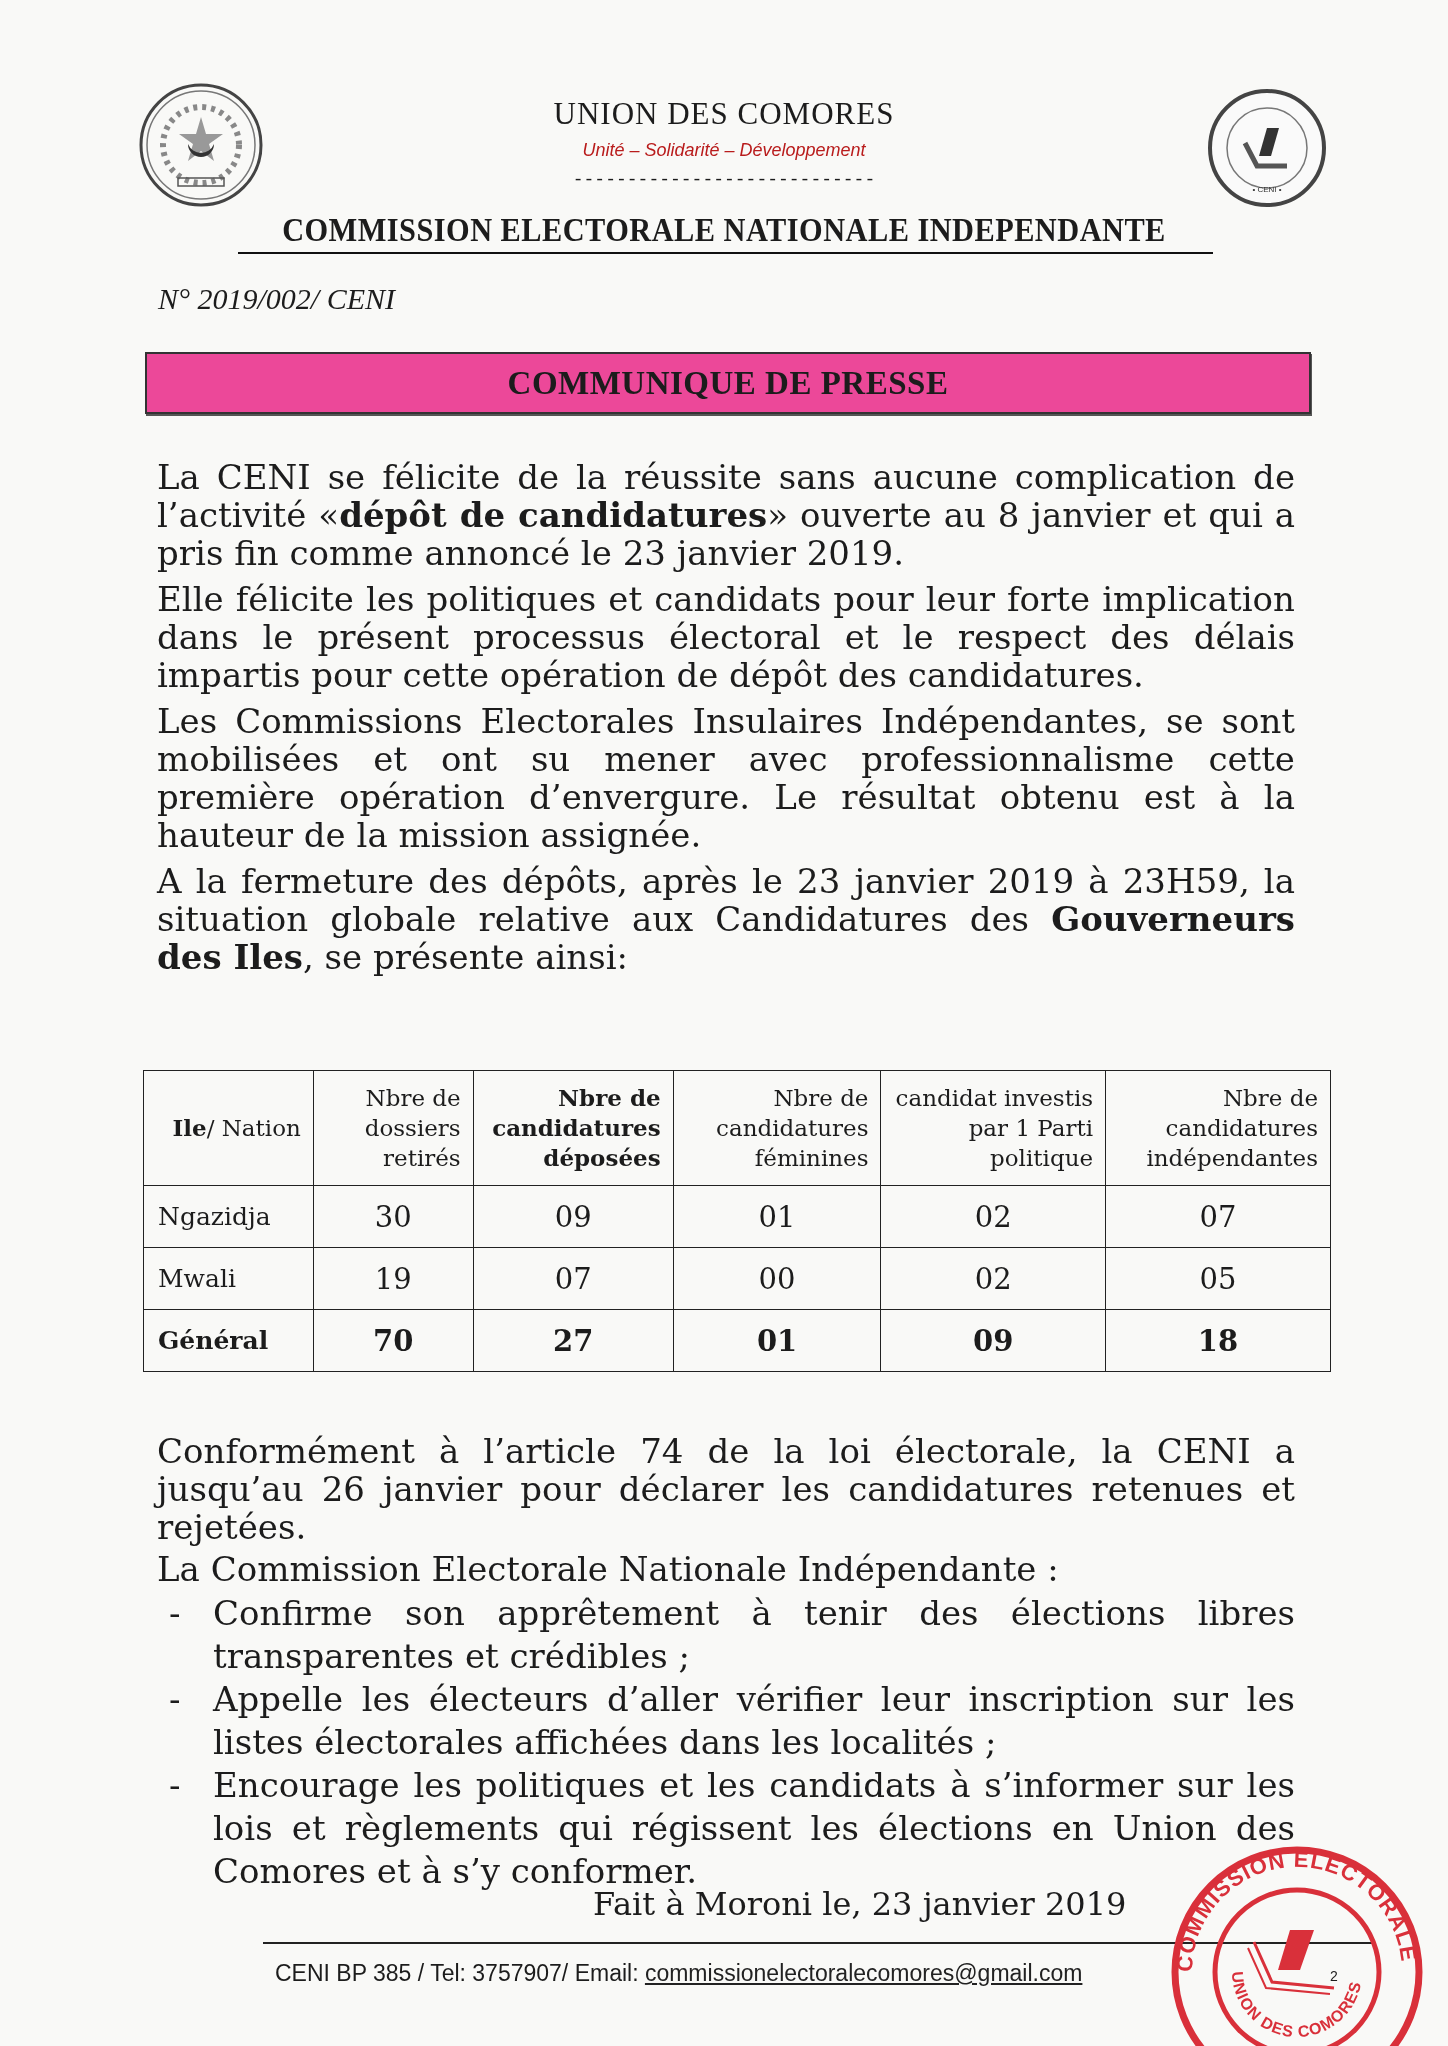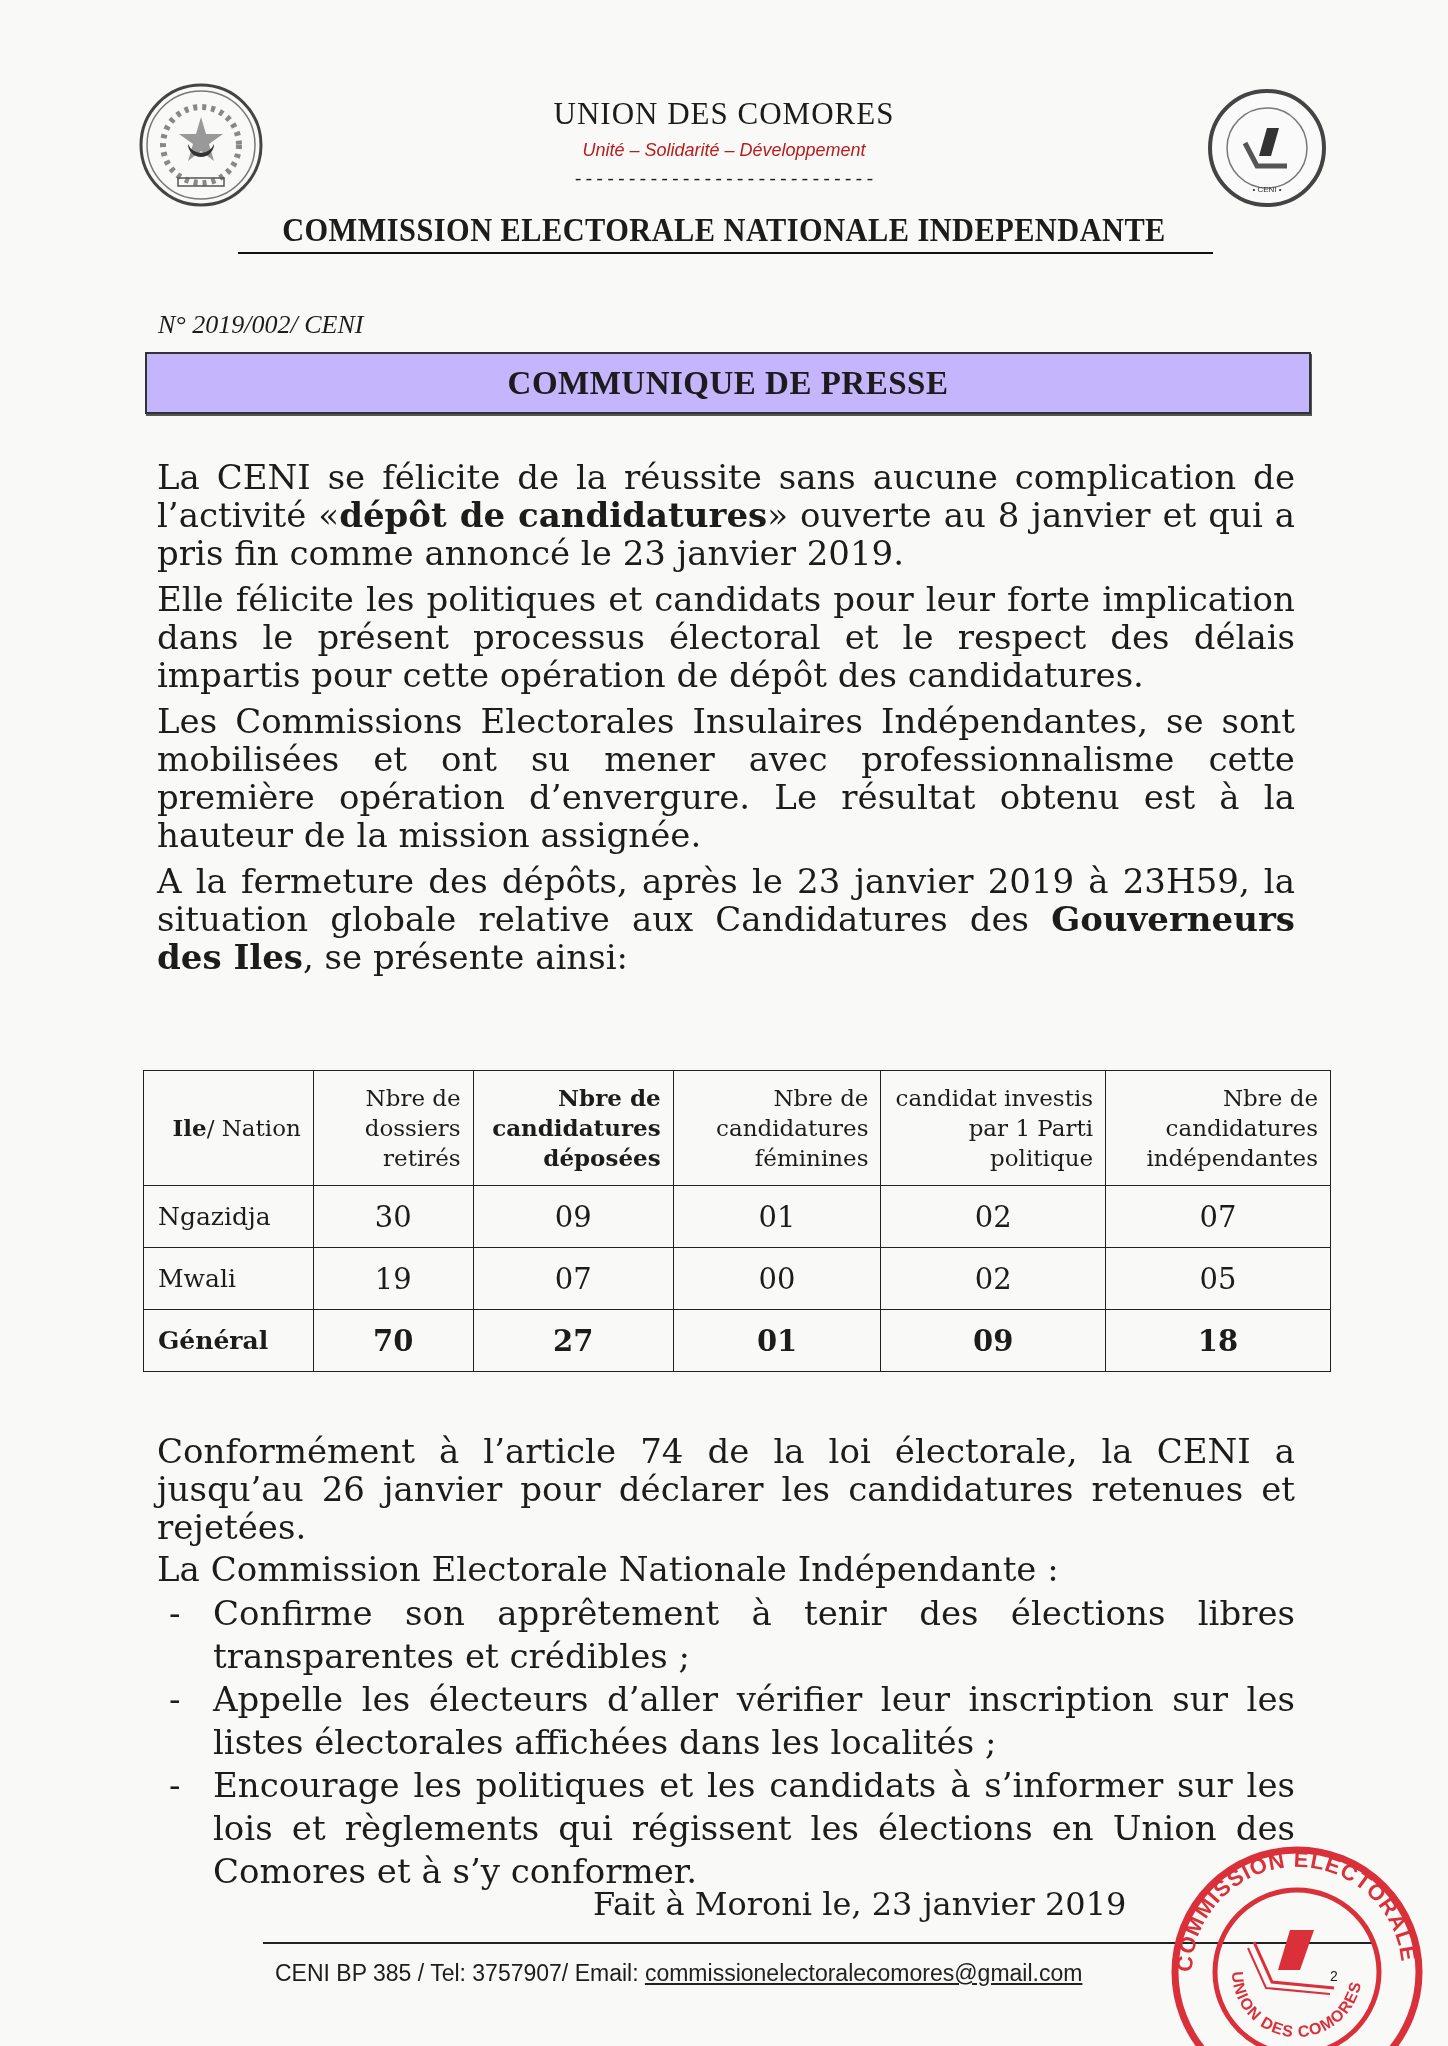--- a/index.html
+++ b/index.html
@@ -5,22 +5,22 @@
   html, body { margin:0; padding:0; }
   body { width:1448px; height:2046px; background:#f9f9f7; position:relative; overflow:hidden; font-family:"Liberation Serif", serif; color:#1c1c1c; }
   .abs { position:absolute; }
   .seal-left { left:138px; top:82px; width:126px; height:126px; }
   .seal-right { left:1205px; top:88px; width:124px; height:120px; }
   .country { left:0; width:1448px; top:96px; text-align:center; font-size:31px; letter-spacing:1px; font-family:"Liberation Serif", serif; }
   .motto { left:0; width:1448px; top:140px; text-align:center; font-size:18px; font-style:italic; font-family:"Liberation Sans", sans-serif; color:#b91c1c; }
   .dashes { left:0; width:1448px; top:170px; text-align:center; font-size:18px; letter-spacing:0px; font-family:"Liberation Mono", monospace; }
   .commission { left:0; width:1448px; top:212px; text-align:center; font-size:33px; font-weight:bold; font-family:"Liberation Serif", serif; letter-spacing:0.5px; transform:scaleX(0.92); }
   .commission-line { left:238px; top:252px; width:975px; height:2px; background:#111; }
-  .refnum { left:158px; top:282px; font-size:26px; font-style:italic; font-family:"Liberation Serif", serif;margin-top:28px; }
-  .banner { left:145px; top:352px; width:1162px; height:58px; border:2px solid #333; background:#c4b5fd; box-shadow:1px 2px 0 #555; display:flex; align-items:center; justify-content:center; }
+  .refnum { left:158px; top:282px; font-size:30px; font-style:italic; font-family:"Liberation Serif", serif; }
+  .banner { left:145px; top:352px; width:1162px; height:58px; border:2px solid #333; background:#ec4899; box-shadow:1px 2px 0 #555; display:flex; align-items:center; justify-content:center; }
   .banner span { font-size:33px; font-weight:bold; letter-spacing:0.5px; }
   .body { left:157px; width:1138px; font-size:34px; line-height:38px; text-align:justify; font-family:"DejaVu Serif", serif; transform-origin:left top; }
   .body p { margin:0 0 8px 0; }
   .p1 { top:458px; }
   table.stats { position:absolute; left:143px; top:1070px; width:1188px; border-collapse:collapse; font-family:"DejaVu Serif", serif; }
   table.stats th, table.stats td { border:1.5px solid #222; }
   table.stats th { height:114px; font-weight:normal; font-size:23px; line-height:30px; text-align:right; padding:0 12px; vertical-align:middle; }
   table.stats th.bold { font-weight:bold; }
   table.stats td { height:59px; font-size:29px; text-align:center; }
   table.stats td.name { text-align:left; padding-left:14px; font-size:25px; }

